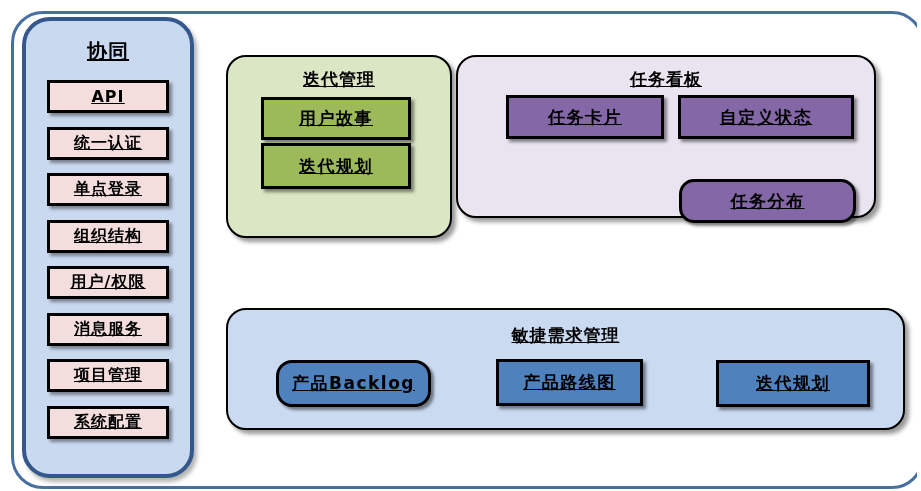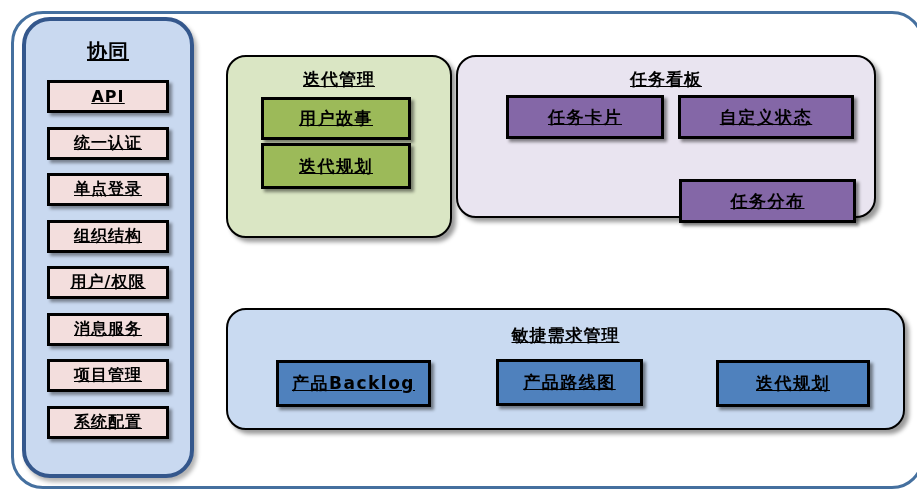--- a/index.html
+++ b/index.html
@@ -108,31 +108,31 @@
   .group-kanban {
     left: 448px; top: 47px;
     width: 420px; height: 163px;
     background: var(--kanban-fill);
   }
   .group-kanban .group-title { top: 7px; }
   .group-kanban .item-box { background: var(--kanban-item-fill); }
   .kb-task-card         { left: 18px;  top: 38px;  width: 158px; height: 44px; margin-left: 30px; }
   .kb-custom-status     { left: 220px; top: 38px;  width: 176px; height: 44px; }
   .kb-burndown          { left: 18px;  top: 116px; width: 160px; height: 44px; }
-  .kb-task-distribution { left: 221px; top: 122px; width: 177px; height: 44px; }
+  .kb-task-distribution { left: 221px; top: 122px; width: 177px; height: 44px; border-radius: 15px; }
 
   
   .group-requirements {
     left: 218px; top: 300px;
     width: 679px; height: 122px;
     background: var(--requirements-fill);
   }
   .group-requirements .group-title { top: 10px; }
   .group-requirements .item-box { background: var(--requirements-item-fill); }
-  .rq-backlog   { left: 48px;  top: 50px; width: 155px; height: 47px; }
+  .rq-backlog   { left: 48px;  top: 50px; width: 155px; height: 47px; border-radius: 16px; }
   .rq-roadmap   { left: 268px; top: 49px; width: 147px; height: 47px; }
   .rq-story-map { left: 488px; top: 50px; width: 154px; height: 47px; }
 </style>
 </head>
 <body>
 
 <div class="stage">
 
   <div class="outer-frame"></div>
 

